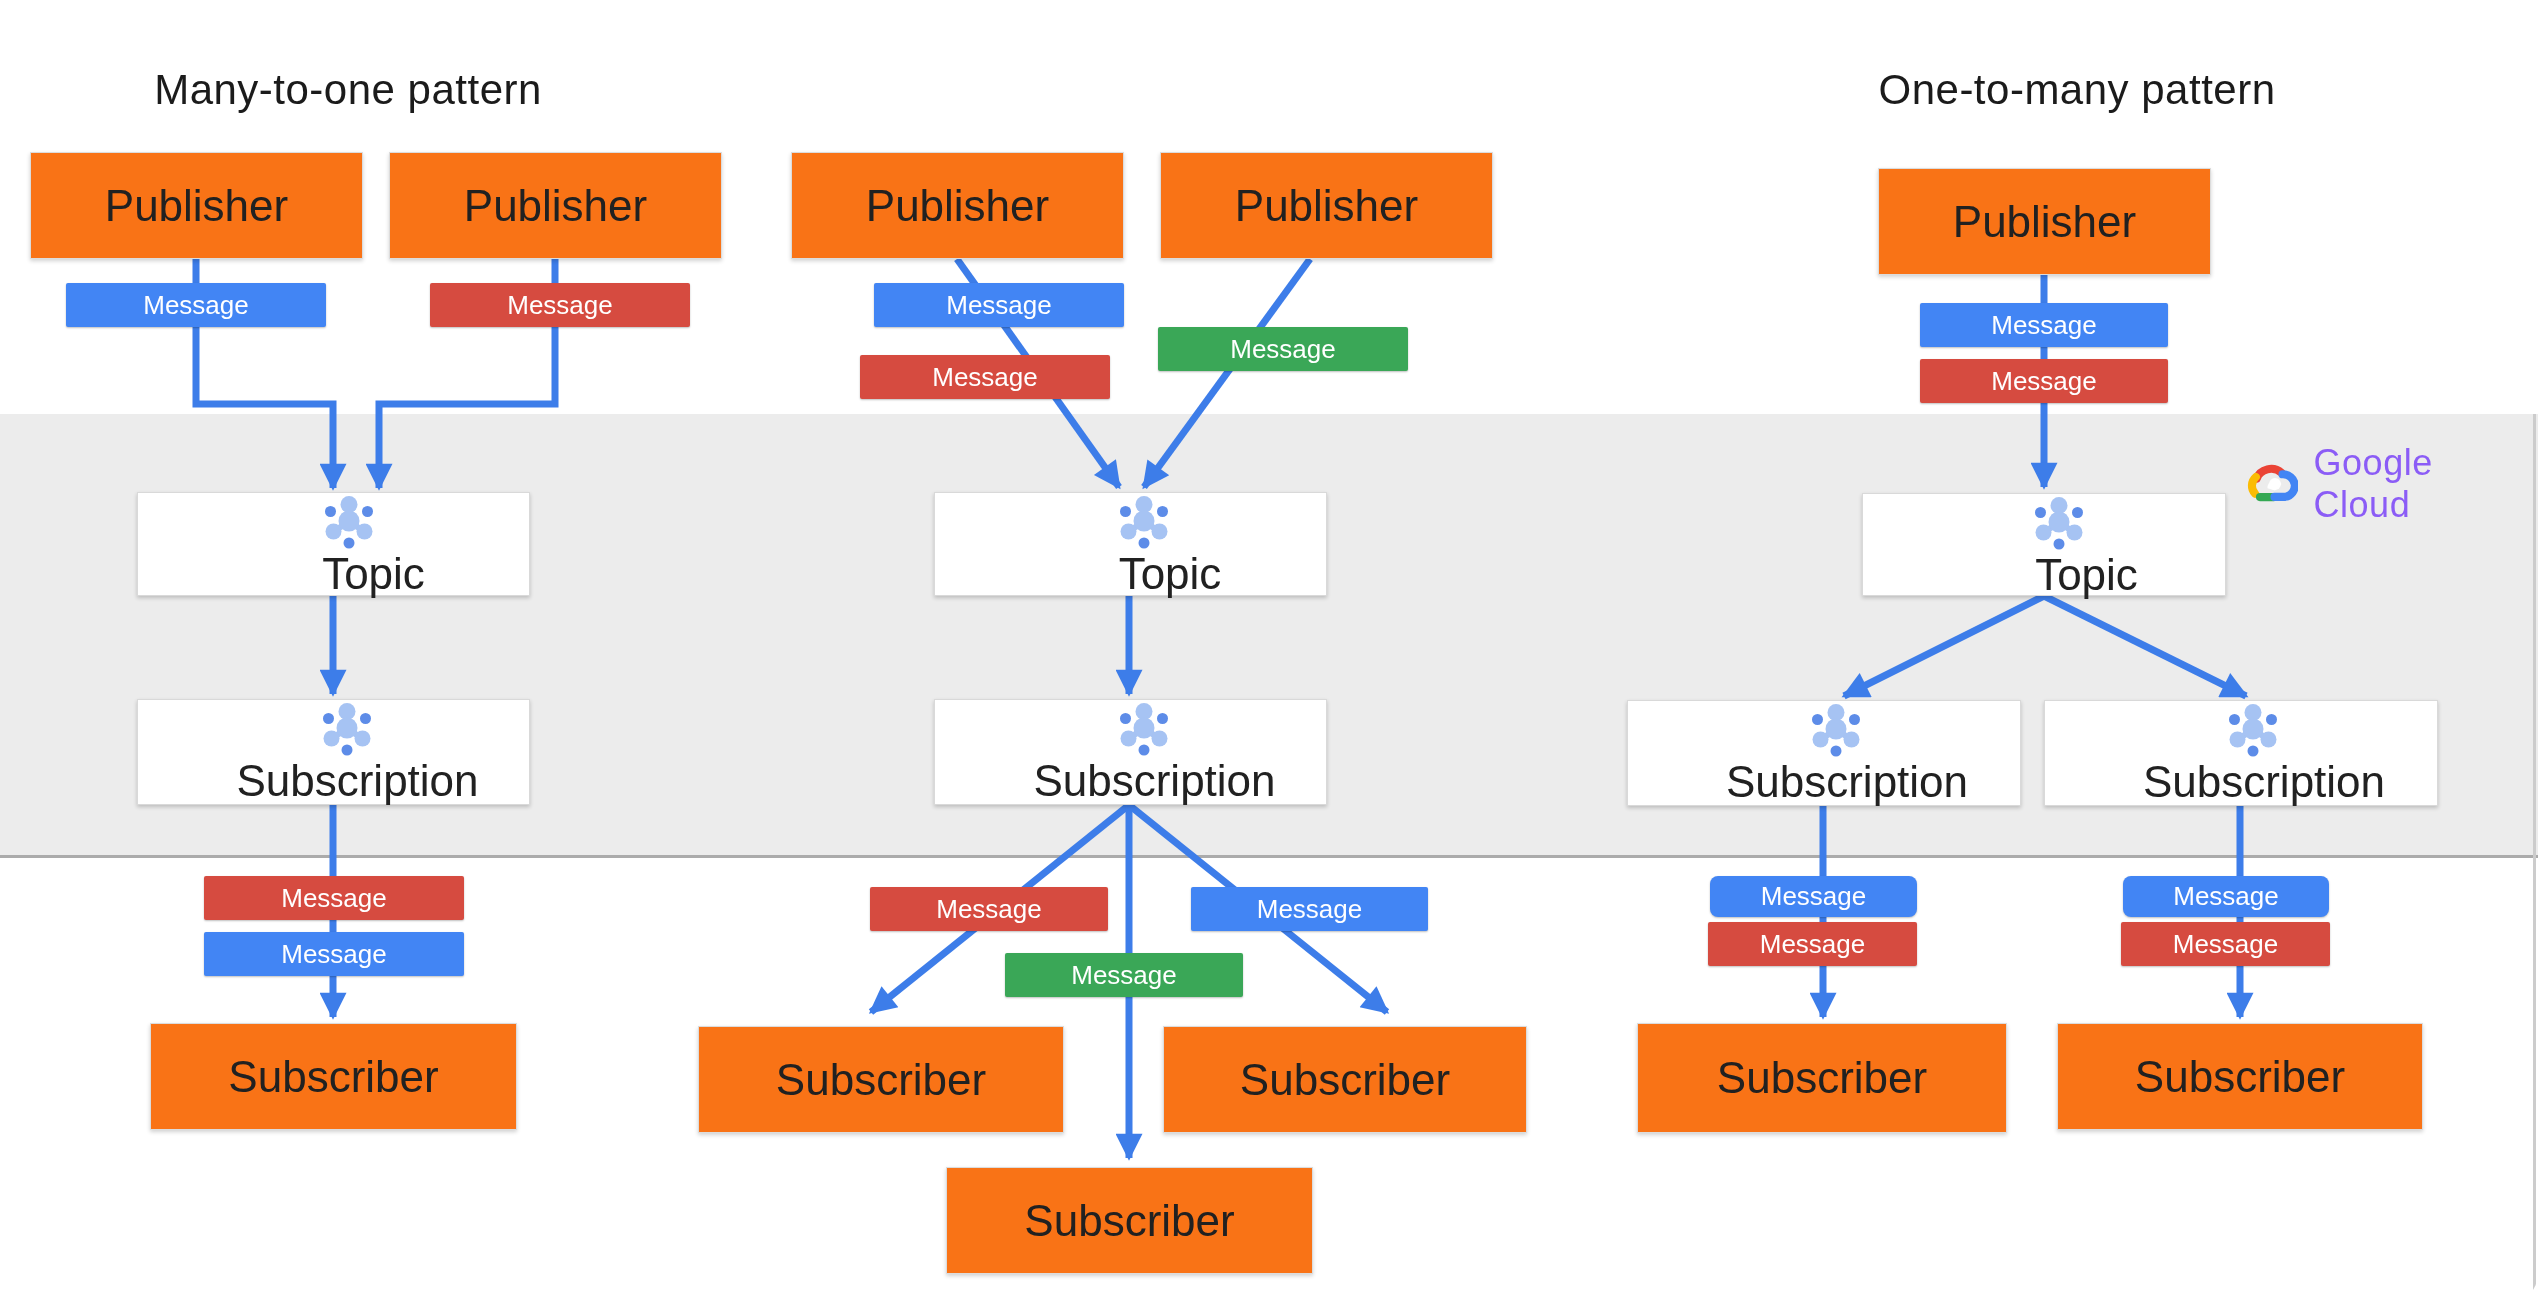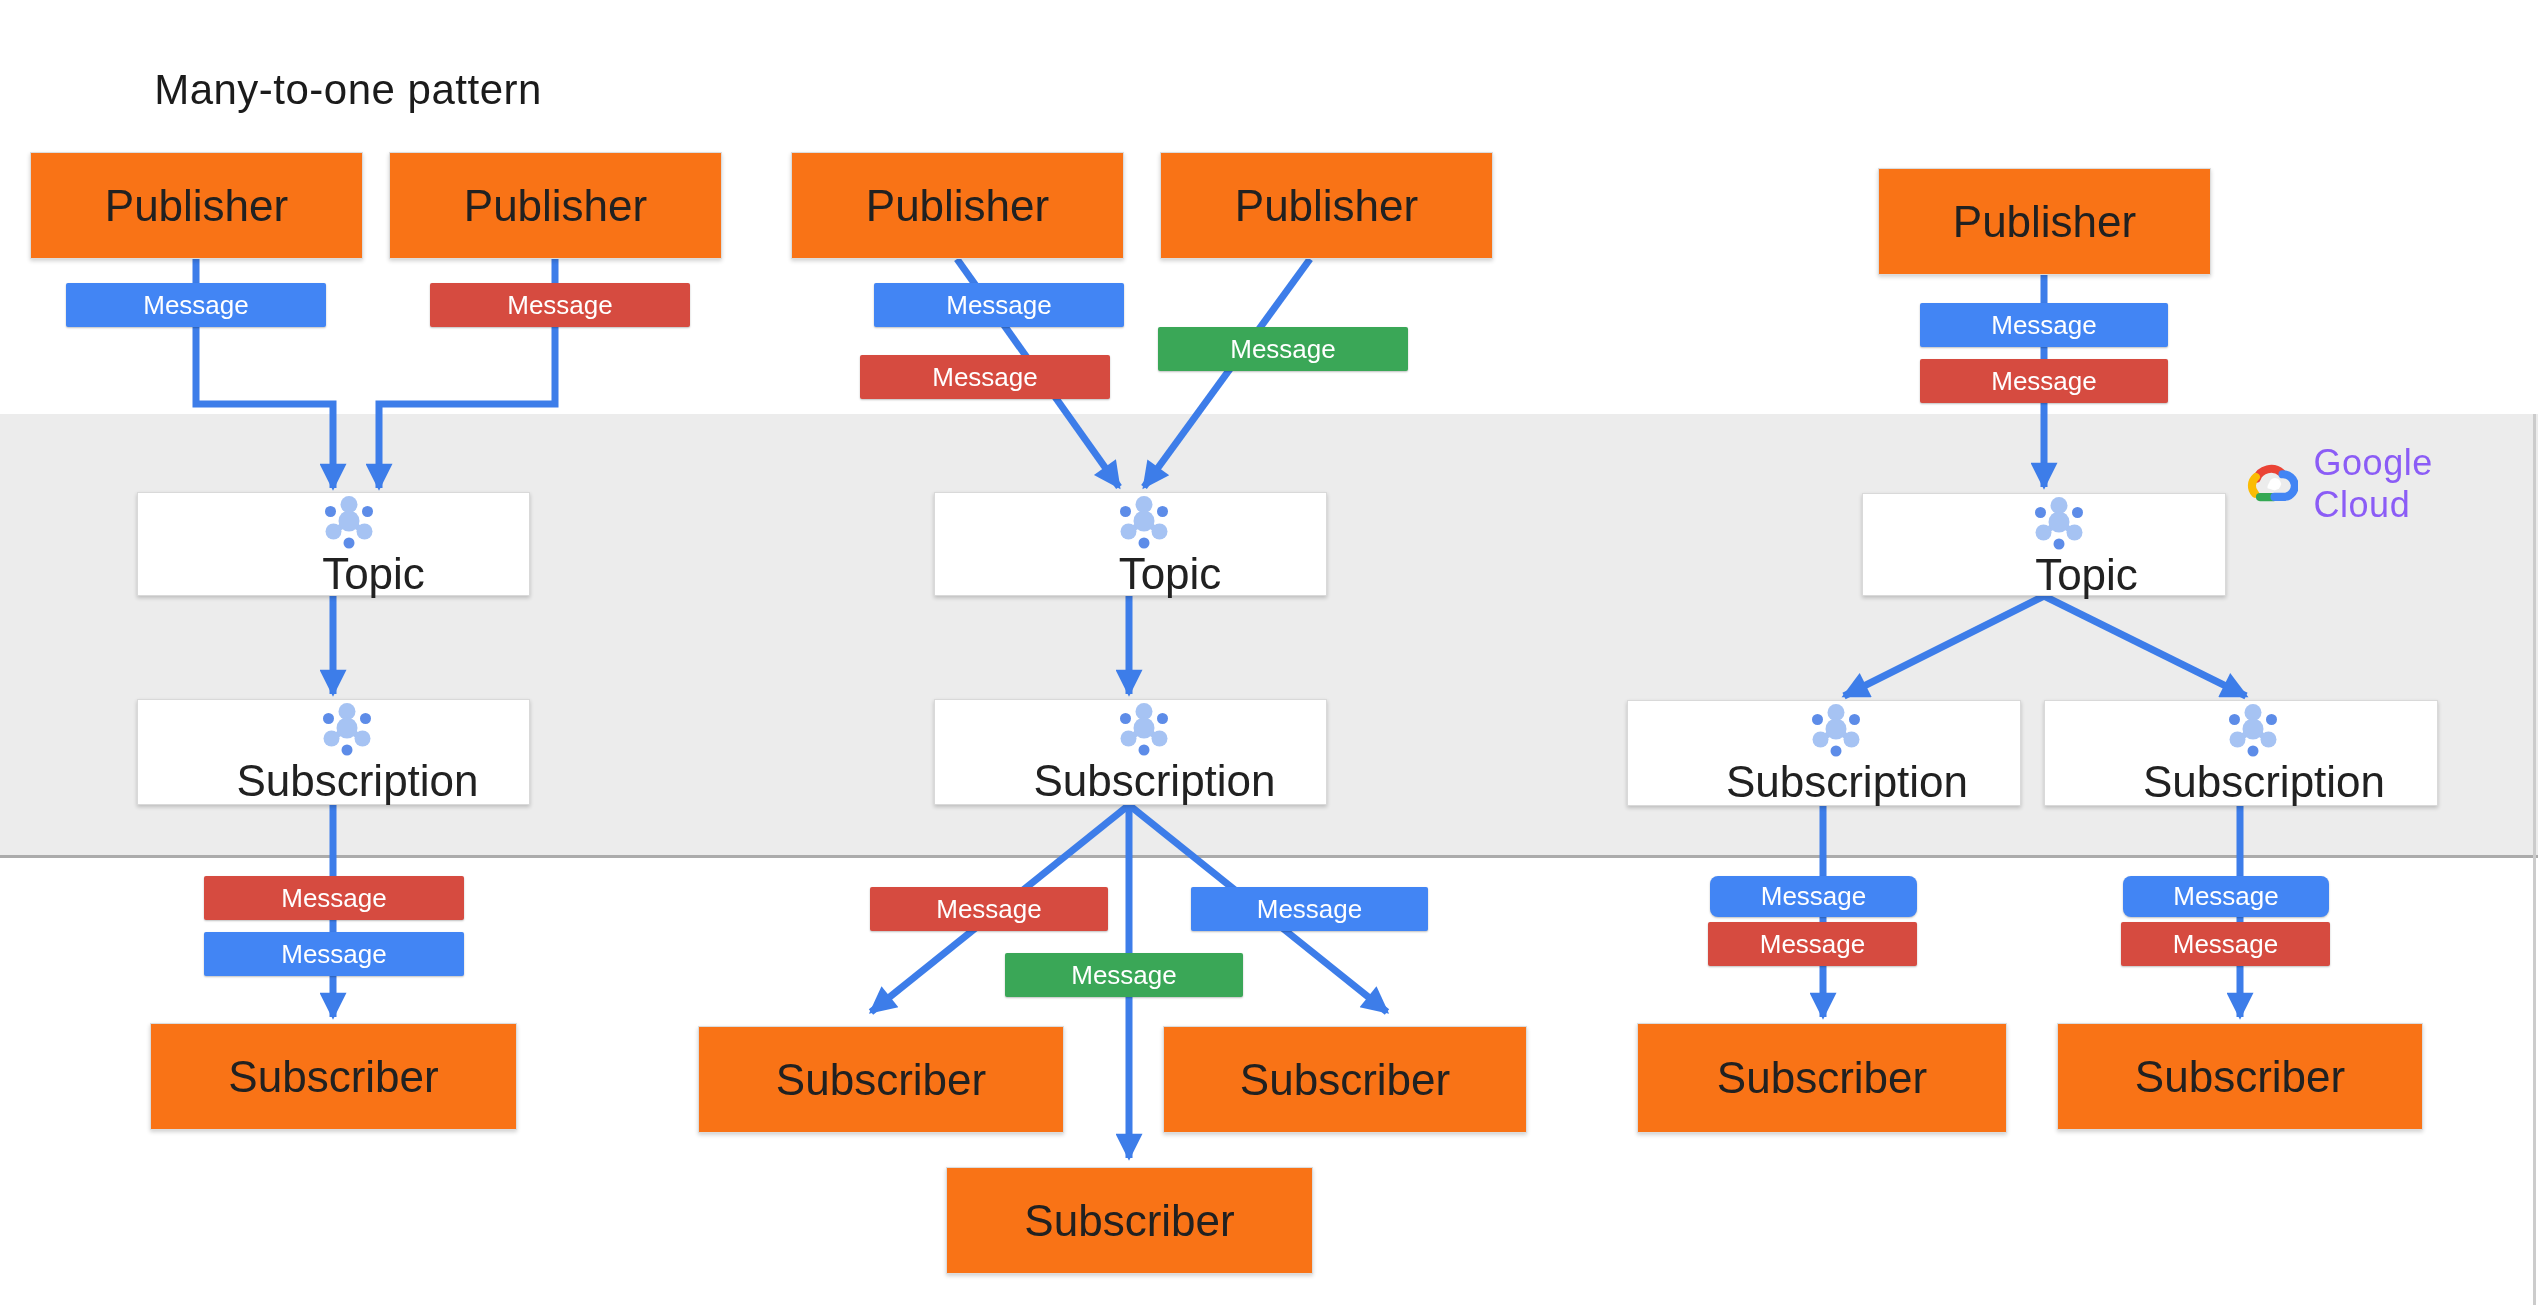--- a/index.html
+++ b/index.html
@@ -1,17 +1,17 @@
 <!DOCTYPE html>
 <html><head>
 <meta charset="utf-8">
 <style>
   html,body{margin:0;padding:0;background:#fff;}
   #stage{position:relative;width:2538px;height:1305px;background:#ffffff;overflow:hidden;
-         font-family:"Liberation Sans","DejaVu Sans",sans-serif;}
+         font-family:"Liberation Sans","DejaVu Sans",sans-serif;border-radius:32px;}
   .band{position:absolute;left:0;top:414px;width:2538px;height:441px;background:#ececec;
         border-bottom:3px solid #ababab;}
   .edge-line{position:absolute;left:2533px;top:414px;width:3px;height:891px;background:#cccccc;}
   #connectors{position:absolute;left:0;top:0;z-index:1;}
   .col-title{position:absolute;z-index:2;font-size:42px;color:#1b1b1b;white-space:pre;
              transform:translateX(-50%);letter-spacing:0.5px;}
   .box{position:absolute;z-index:3;display:flex;align-items:center;justify-content:center;
        font-size:44px;color:#212121;box-sizing:border-box;}
   .gray-box{background:#f97316;border:1px solid #dcdcdc;box-shadow:0 2px 4px rgba(0,0,0,0.18);}
   .white-box{background:#ffffff;border:1px solid #d9d9d9;box-shadow:0 2px 4px rgba(0,0,0,0.20);
@@ -74,20 +74,21 @@
 
       <line x1="2044" y1="275" x2="2044" y2="487" marker-end="url(#ah)"></line>
       <line x1="2044" y1="596" x2="1844" y2="696" marker-end="url(#ah)"></line>
       <line x1="2044" y1="596" x2="2246" y2="696" marker-end="url(#ah)"></line>
       <line x1="1823" y1="806" x2="1823" y2="1017" marker-end="url(#ah)"></line>
       <line x1="2240" y1="806" x2="2240" y2="1017" marker-end="url(#ah)"></line>
     </g>
   </svg>
 
   <div class="col-title" style="left:348px;top:66px;">Many-to-one pattern</div>
+  <div class="col-title" style="left:2077px;top:66px;">One-to-many pattern</div>
 
   <div class="box gray-box" style="left:30px;top:152px;width:333px;height:107px;">
     <span>Publisher</span>
   </div>
   <div class="box gray-box" style="left:389px;top:152px;width:333px;height:107px;">
     <span>Publisher</span>
   </div>
   <div class="badge blue" style="left:66px;top:283px;width:260px;height:44px;">
     <span>Message</span>
   </div>

